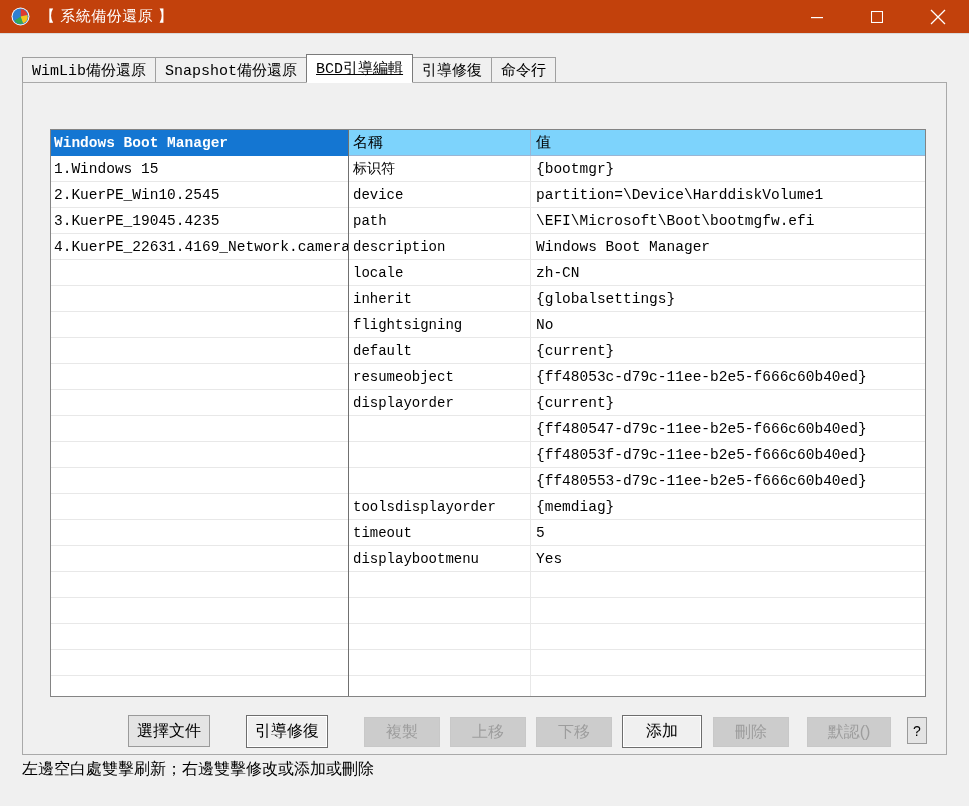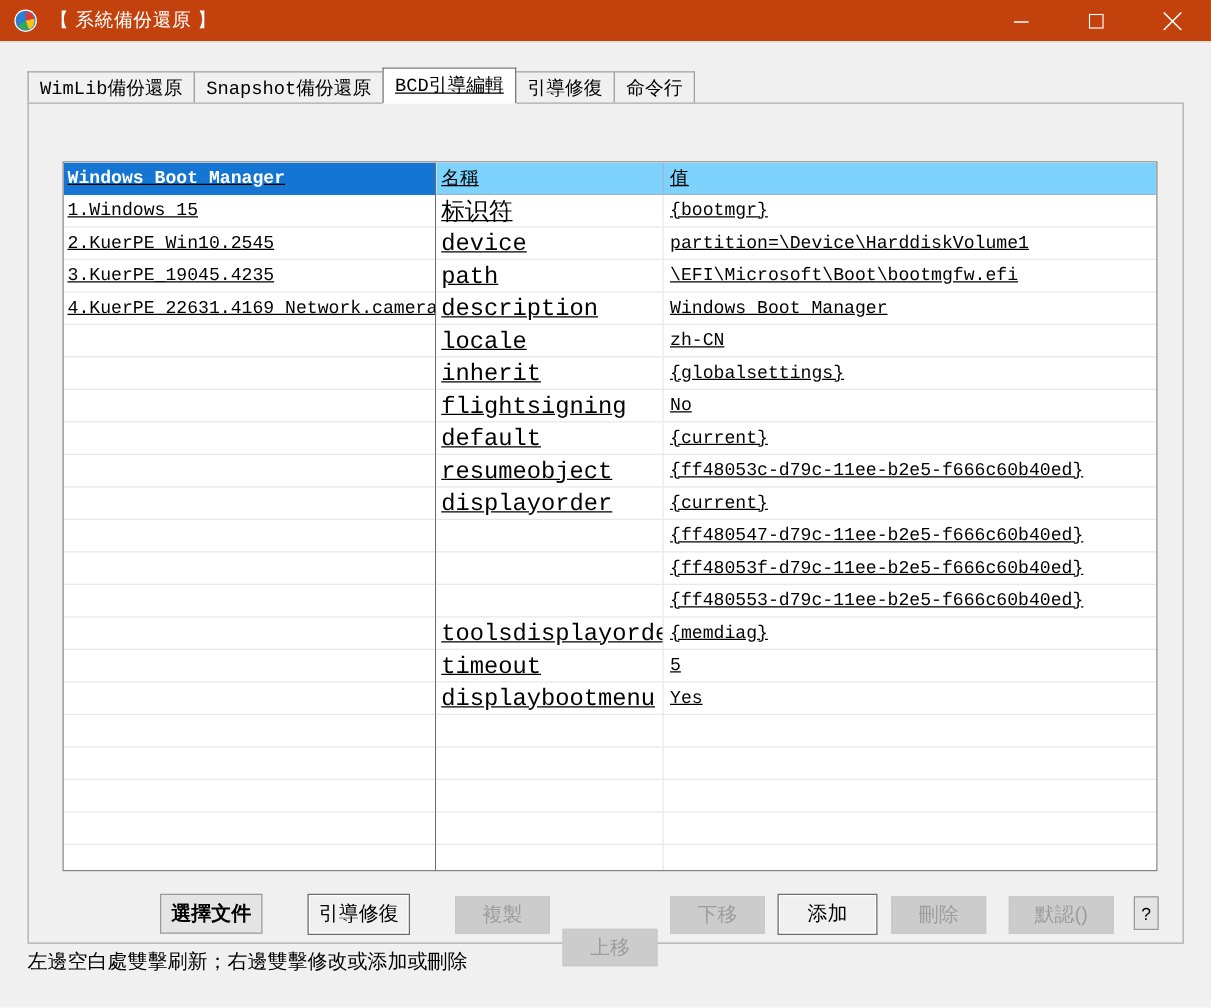--- a/index.html
+++ b/index.html
@@ -101,21 +101,20 @@
   
   .gridwrap {
     position: absolute;
     left: 27px; top: 46px;
     width: 876px; height: 568px;
     box-sizing: border-box;
     border: 1px solid #848484;
     background: #ffffff;
     display: flex;
     overflow: hidden;
-    text-decoration: underline;
   }
 
   
   .leftlist {
     width: 298px;
     box-sizing: border-box;
     border-right: 1px solid #707070;
     background: #ffffff;
     overflow: hidden;
     flex: none;
@@ -157,21 +156,21 @@
     border-bottom: 1px solid #9ab5d4;
   }
   .rt-name {
     width: 182px;
     flex: none;
     box-sizing: border-box;
     border-right: 1px solid #e8e8e8;
     display: flex; align-items: center;
     padding-left: 4px;
     font-family: "Liberation Mono", monospace;
-    font-size: 19px;
+    font-size: 14px;
     color: #000000;
     white-space: nowrap;
     overflow: hidden;
   }
   .rt-val {
     flex: 1;
     box-sizing: border-box;
     display: flex; align-items: center;
     padding-left: 5px;
     font-family: "Liberation Mono", monospace;
@@ -211,21 +210,20 @@
     color: #9d9d9d;
   }
   .btn.focus {
     background: #f0f0f0;
     border: 1px solid #6d6d6d;
     box-shadow: 0 0 0 1px #ffffff inset;
   }
   .btn.plain {
     background: #e4e4e4;
     border: 1px solid #9a9a9a;
-    font-weight: bold;
   }
   .btn.help {
     font-family: "Liberation Sans", sans-serif;
     font-size: 14px;
     background: #e4e4e4;
     border: 1px solid #9a9a9a;
   }
 
   
   .hint {
@@ -401,21 +399,21 @@
           <div class="rt-val"></div>
         </div>
 
       </div>
     </div>
 
     <div class="btnrow">
       <button class="btn plain" style="left:78px;  top:10px; width:82px; height:32px;">選擇文件</button>
       <button class="btn focus" style="left:196px; top:10px; width:82px; height:33px;">引導修復</button>
       <button class="btn disabled" style="left:314px; top:12px; width:76px; height:30px;">複製</button>
-      <button class="btn disabled" style="left:400px; top:12px; width:76px; height:30px;margin-top:26px;">上移</button>
+      <button class="btn disabled" style="left:400px; top:12px; width:76px; height:30px;">上移</button>
       <button class="btn disabled" style="left:486px; top:12px; width:76px; height:30px;">下移</button>
       <button class="btn focus" style="left:572px; top:10px; width:80px; height:33px;">添加</button>
       <button class="btn disabled" style="left:663px; top:12px; width:76px; height:30px;">刪除</button>
       <button class="btn disabled" style="left:757px; top:12px; width:84px; height:30px;">默認()</button>
       <button class="btn help" style="left:857px; top:12px; width:20px; height:27px;">?</button>
     </div>
 
   </div>
 
   <div class="hint">左邊空白處雙擊刷新；右邊雙擊修改或添加或刪除</div>

